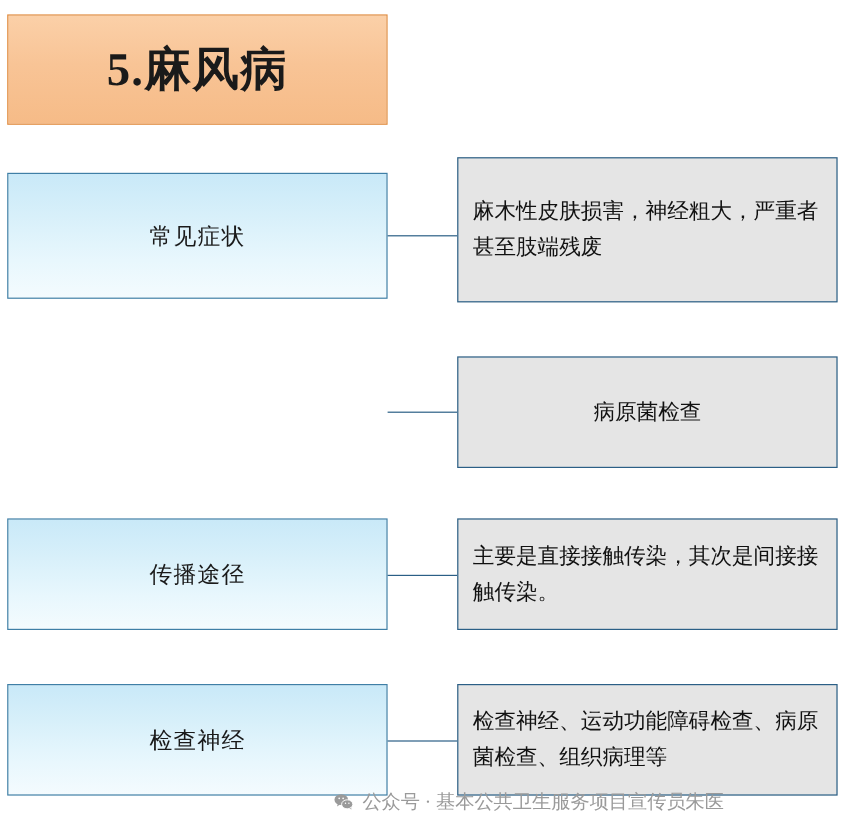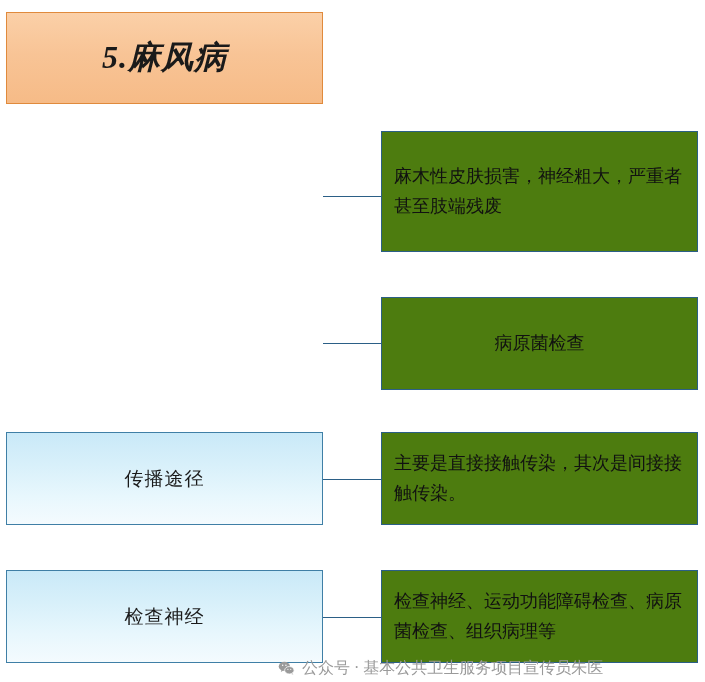--- a/index.html
+++ b/index.html
@@ -30,25 +30,24 @@
     width: 317px;
     height: 92px;
     box-sizing: border-box;
     background: linear-gradient(to bottom, #fbd0a8 0%, #f8c496 45%, #f6bb87 100%);
     border: 1px solid #e08a3c;
     display: flex;
     align-items: center;
     justify-content: center;
   }
   .title-box .title-text {
-    font-size: 32px;
+    font-size: 39px;
     font-weight: bold;
     color: #1a1a1a;
     letter-spacing: 1px;
-    font-style: italic;
   }
 
   
   .label-box {
     position: absolute;
     left: 6px;
     width: 317px;
     box-sizing: border-box;
     background: linear-gradient(to bottom, #c9e9f8 0%, #d8f0fa 35%, #e8f7fd 70%, #f4fbfe 100%);
     border: 1px solid #3f7fa6;
@@ -61,21 +60,21 @@
     color: #1a1a1a;
     letter-spacing: 1px;
   }
 
   
   .content-box {
     position: absolute;
     left: 381px;
     width: 317px;
     box-sizing: border-box;
-    background: #4d7c0f;
+    background: #e5e5e5;
     border: 1px solid #2b5f86;
     display: flex;
     align-items: center;
   }
   .content-box .content-text {
     font-size: 18px;
     color: #111111;
     line-height: 1.65;
     padding: 0 12px;
     width: 100%;
@@ -118,20 +117,23 @@
 </style>
 </head>
 <body>
 
 <div id="diagram">
 
   <div class="title-box">
     <span class="title-text">5.麻风病</span>
   </div>
 
+  <div class="label-box" style="top:144px; height:105px;">
+    <span class="label-text">常见症状</span>
+  </div>
   <div class="connector" style="left:323px; top:196px; width:58px;"></div>
   <div class="content-box left" style="top:131px; height:121px;">
     <span class="content-text">麻木性皮肤损害，神经粗大，严重者甚至肢端残废</span>
   </div>
 
   <div class="connector" style="left:323px; top:343px; width:58px;"></div>
   <div class="content-box center" style="top:297px; height:93px;">
     <span class="content-text">病原菌检查</span>
   </div>
 

